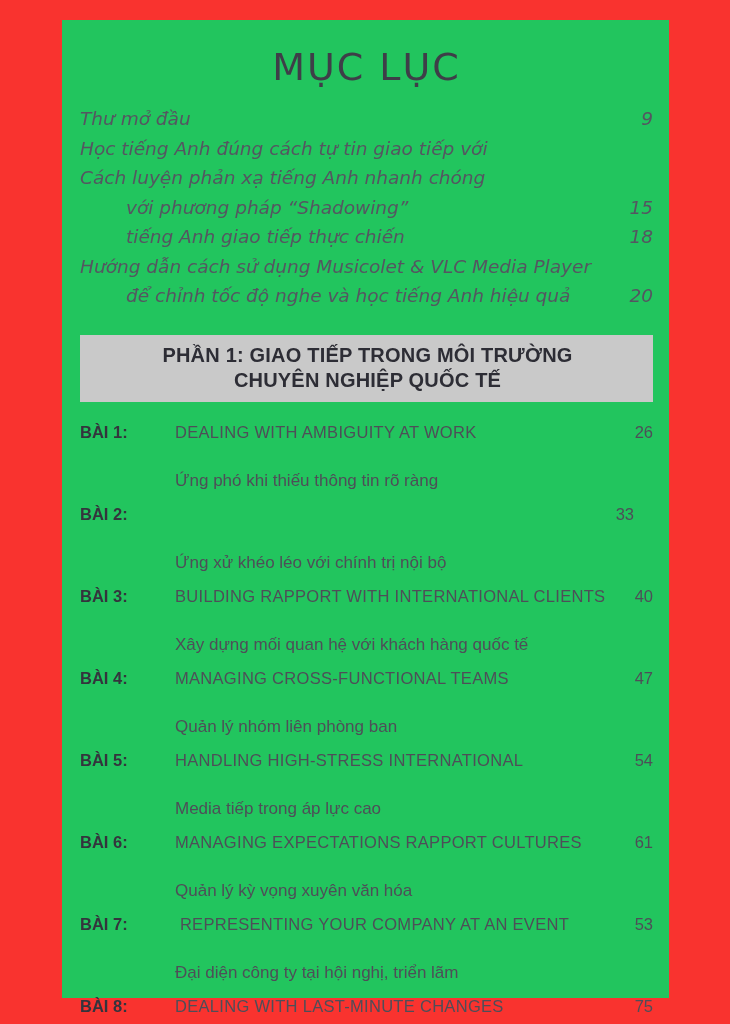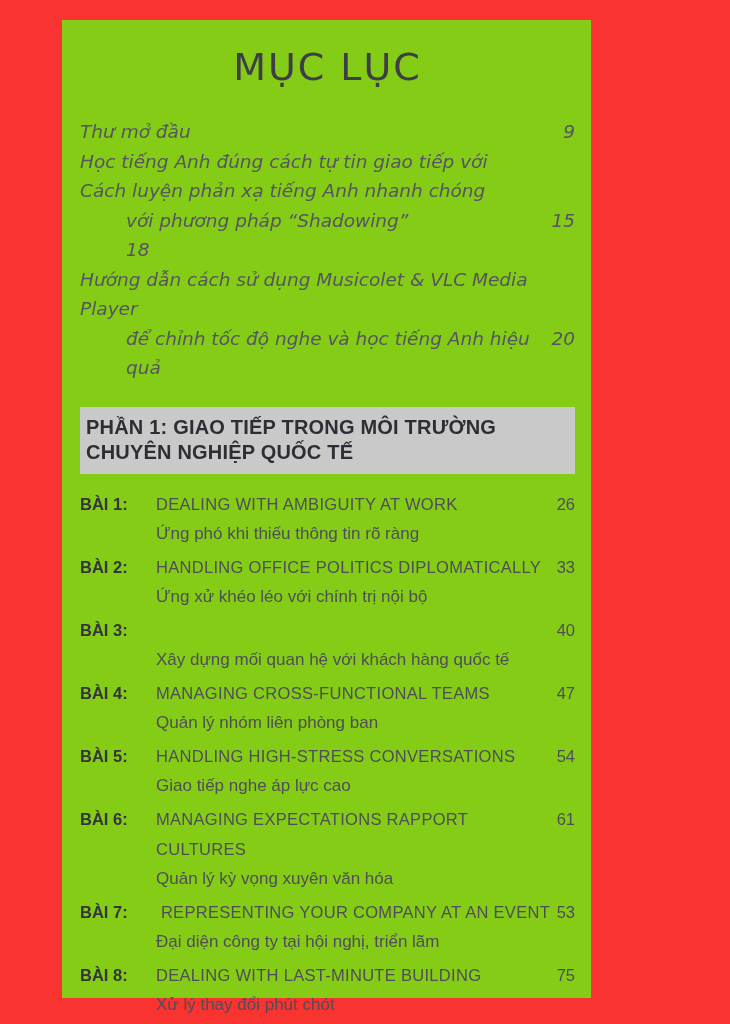--- a/index.html
+++ b/index.html
@@ -6,48 +6,49 @@
   body {
     width: 730px; height: 1024px;
     background: #f9332f;
     position: relative;
     font-family: "DejaVu Sans", sans-serif;
     overflow: hidden;
   }
   .paper {
     position: absolute;
     left: 62px; top: 20px;
-    width: 529px; height: 978px;
-    background: #84cc16;
+    width: 607px; height: 978px;
+    background: #22c55e;
     box-sizing: border-box;
     padding: 24px 16px 0 18px;
   }
   .toc-title {
     text-align: center;
     font-size: 38px;
     font-weight: 500;
     letter-spacing: 2px;
     color: #3e3e48;
     line-height: 46px;
     margin: 0;
   }
   .intro {
-    margin-top: 27px;
+    margin-top: 14px;
     font-style: italic;
     font-weight: 500;
     font-size: 18.5px;
     color: #555561;
   }
   .intro-line { display: flex; line-height: 29.5px; }
   .intro-line .txt { flex: 1 1 auto; }
   .intro-line.cont { padding-left: 46px; }
   .intro-page { flex: 0 0 auto; text-align: right; }
   .banner {
     margin-top: 24px;
     background: #c9c9c9;
+    text-align: center;
     padding: 8px 4px 9px 6px;
   }
   .banner-line {
     font-family: "Liberation Sans", sans-serif;
     font-weight: bold;
     font-size: 20px;
     line-height: 25px;
     color: #2d2d35;
     letter-spacing: 0.2px;
   }
@@ -55,20 +56,21 @@
     margin-top: 15px;
     font-family: "Liberation Sans", sans-serif;
     font-size: 16.5px;
     color: #4e4e58;
   }
   .lesson {
     display: grid;
     grid-template-columns: 76px 1fr auto;
     line-height: 30px;
     margin-bottom: 3px;
+    gap: 19px;
   }
   .lesson-label { font-weight: bold; color: #34343d; }
   .lesson-title { letter-spacing: 0.3px; white-space: pre-wrap; }
   .lesson-page { text-align: right; padding-left: 6px; }
   .lesson-sub { grid-column: 2 / 4; font-size: 17px; }
 </style>
 </head>
 <body>
 
 <div class="paper">
@@ -95,20 +97,21 @@
         <span class="txt">Cách luyện phản xạ tiếng Anh nhanh chóng</span>
       </div>
       <div class="intro-line cont">
         <span class="txt">với phương pháp “Shadowing”</span>
         <span class="intro-page">15</span>
       </div>
     </div>
 
     <div>
       <div class="intro-line cont">
+        <span class="txt">tiếng Anh giao tiếp thực chiến</span>
         <span class="intro-page">18</span>
       </div>
     </div>
 
     <div>
       <div class="intro-line">
         <span class="txt">Hướng dẫn cách sử dụng Musicolet &amp; VLC Media Player</span>
       </div>
       <div class="intro-line cont">
         <span class="txt">để chỉnh tốc độ nghe và học tiếng Anh hiệu quả</span>
@@ -127,61 +130,61 @@
 
     <div class="lesson">
       <span class="lesson-label">BÀI 1:</span>
       <span class="lesson-title">DEALING WITH AMBIGUITY AT WORK</span>
       <span class="lesson-page">26</span>
       <span class="lesson-sub">Ứng phó khi thiếu thông tin rõ ràng</span>
     </div>
 
     <div class="lesson">
       <span class="lesson-label">BÀI 2:</span>
-      <span class="lesson-title">HANDLING OFFICE POLITICS DIPLOMATICALLY</span>
       <span class="lesson-page">33</span>
       <span class="lesson-sub">Ứng xử khéo léo với chính trị nội bộ</span>
     </div>
 
     <div class="lesson">
       <span class="lesson-label">BÀI 3:</span>
+      <span class="lesson-title">BUILDING RAPPORT WITH INTERNATIONAL CLIENTS</span>
       <span class="lesson-page">40</span>
       <span class="lesson-sub">Xây dựng mối quan hệ với khách hàng quốc tế</span>
     </div>
 
     <div class="lesson">
       <span class="lesson-label">BÀI 4:</span>
       <span class="lesson-title">MANAGING CROSS-FUNCTIONAL TEAMS</span>
       <span class="lesson-page">47</span>
       <span class="lesson-sub">Quản lý nhóm liên phòng ban</span>
     </div>
 
     <div class="lesson">
       <span class="lesson-label">BÀI 5:</span>
-      <span class="lesson-title">HANDLING HIGH-STRESS CONVERSATIONS</span>
+      <span class="lesson-title">HANDLING HIGH-STRESS INTERNATIONAL</span>
       <span class="lesson-page">54</span>
-      <span class="lesson-sub">Giao tiếp nghe áp lực cao</span>
+      <span class="lesson-sub">Media tiếp trong áp lực cao</span>
     </div>
 
     <div class="lesson">
       <span class="lesson-label">BÀI 6:</span>
       <span class="lesson-title">MANAGING EXPECTATIONS RAPPORT CULTURES</span>
       <span class="lesson-page">61</span>
       <span class="lesson-sub">Quản lý kỳ vọng xuyên văn hóa</span>
     </div>
 
     <div class="lesson">
       <span class="lesson-label">BÀI 7:</span>
       <span class="lesson-title"> REPRESENTING YOUR COMPANY AT AN EVENT</span>
       <span class="lesson-page">53</span>
       <span class="lesson-sub">Đại diện công ty tại hội nghị, triển lãm</span>
     </div>
 
     <div class="lesson">
       <span class="lesson-label">BÀI 8:</span>
-      <span class="lesson-title">DEALING WITH LAST-MINUTE BUILDING</span>
+      <span class="lesson-title">DEALING WITH LAST-MINUTE CHANGES</span>
       <span class="lesson-page">75</span>
       <span class="lesson-sub">Xử lý thay đổi phút chót</span>
     </div>
 
   </div>
 
 </div>
 
 </body></html>

